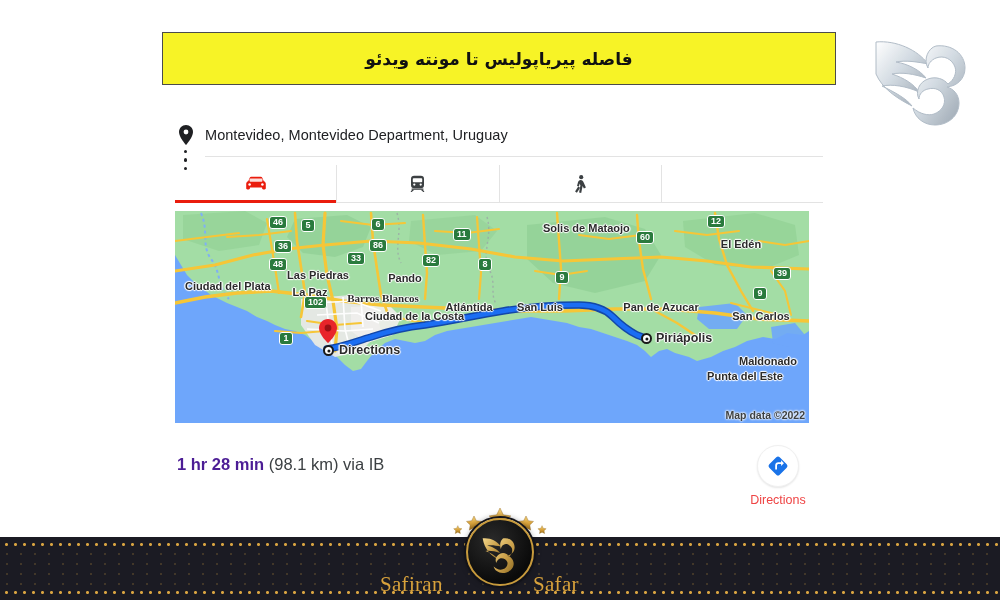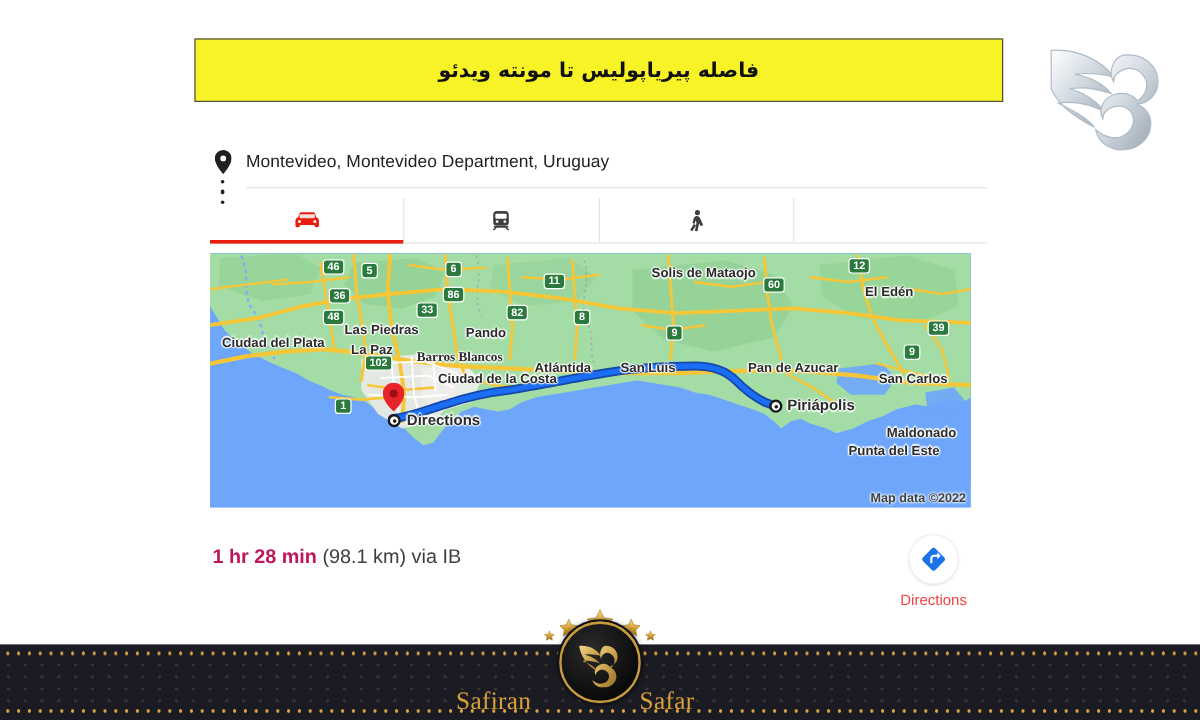--- a/index.html
+++ b/index.html
@@ -204,21 +204,21 @@
     height: 64px;
   }
   .dur {
     position: absolute;
     left: 2px; top: 10px;
     font-size: 16.5px;
     font-weight: 700;
     white-space: nowrap;
     font-family: "Liberation Sans", sans-serif;
   }
-  .dur .green { color: #be185d; }
+  .dur .green { color: #4c1d95; }
   .dur .gray { color: #3c4043; font-weight: 400; }
   .dirbtn {
     position: absolute;
     right: 8px; top: 0;
     width: 74px;
     text-align: center;
   }
   .dirbtn .circ {
     width: 40px; height: 40px;
     margin: 0 auto;

